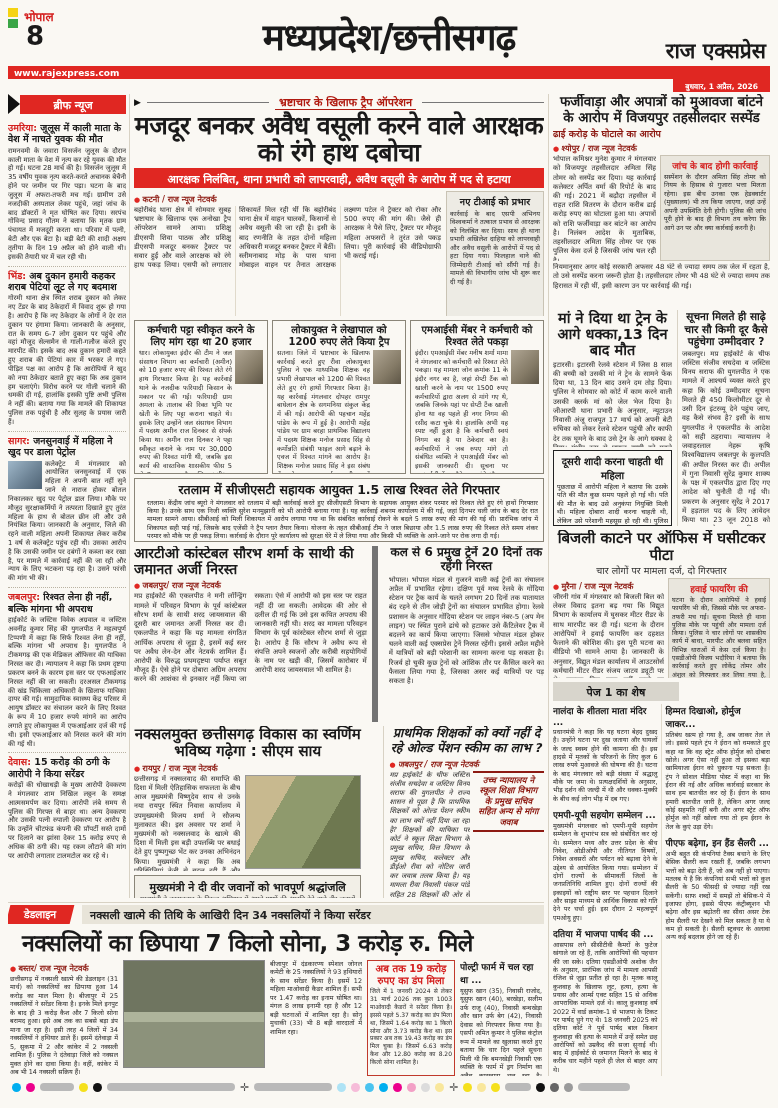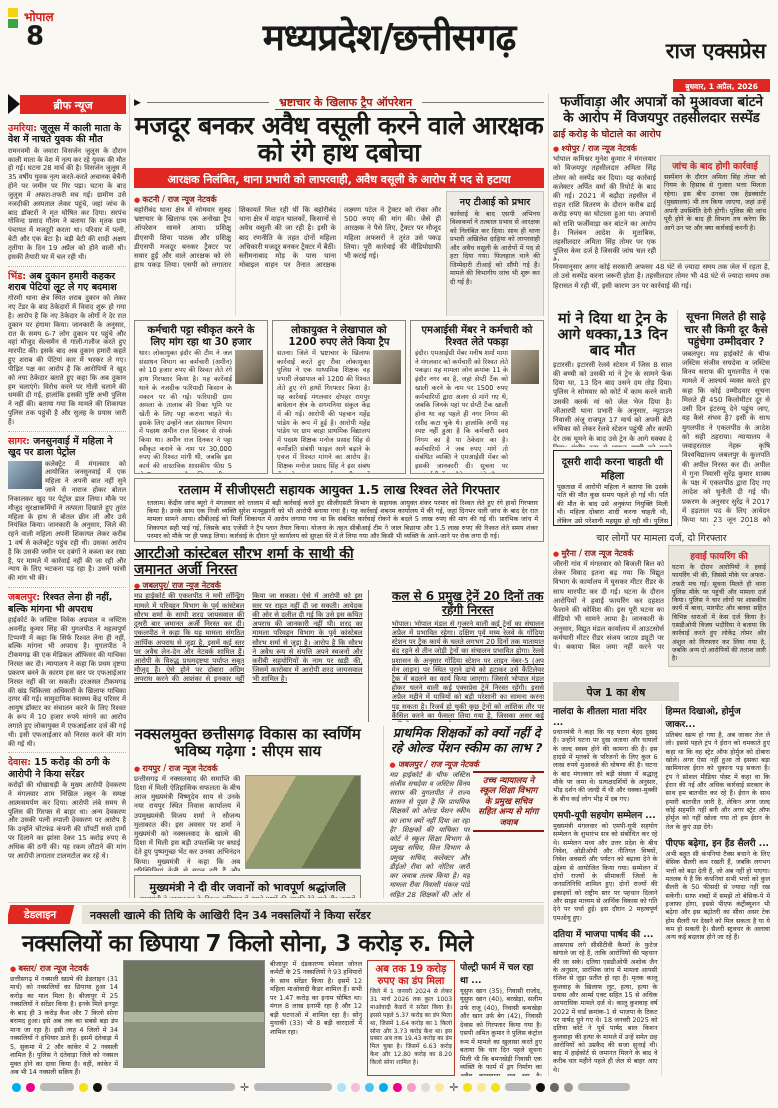--- a/index.html
+++ b/index.html
@@ -70,25 +70,25 @@
   .trap-title { font-size:10px; font-weight:bold; text-align:center; line-height:1.15; margin-bottom:2px; }
   .trap-photo { float:right; width:28px; height:34px; margin:1px 0 1px 3px;
                 background:linear-gradient(135deg,#b0a694,#847a66 60%,#5d5546); }
 
   
   .cgst { border:1px solid #8a8578; padding:2px 5px; height:64px; overflow:hidden; }
   .cgst-hl { font-size:12.5px; font-weight:bold; text-align:center; margin-bottom:1px; }
   .cgst-body { font-size:6.4px; line-height:1.28; text-align:justify; color:#2b2b2b;margin-left:7px; }
 
   
-  .rt-row { display:flex; gap:5px; height:176px; overflow:hidden;text-decoration:underline; }
+  .rt-row { display:flex; gap:5px; height:176px; overflow:hidden; }
   .rto { flex:1.2; min-width:0; }
   .rto-hl { font-size:14px; font-weight:bold; line-height:1.12; }
   .rto-body { column-count:2; column-gap:8px; height:120px; }
-  .trains { flex:0.8; min-width:0; border-left:1px solid #737373; padding-left:23px;margin-top:44px; }
+  .trains { flex:0.8; min-width:0; border-left:6px solid #737373; padding-left:11px; }
   .trains-hl { font-size:12px; font-weight:bold; text-align:center; line-height:1.15; margin-bottom:2px; }
 
   
   .cp-row { display:flex; gap:22px; flex:1; min-height:0; overflow:hidden; }
   .cm { flex:1.25; min-width:0; }
   .cm-hl { font-size:15px; font-weight:bold; text-align:center; line-height:1.12; }
   .cm-flex { display:flex; gap:5px; margin-top:2px; }
   .cm-body { flex:1; height:96px; }
   .cm-photo { width:116px; height:94px; background:linear-gradient(120deg,#c8b98f 0 30%,#8f9a6d 30% 65%,#6e7850 65%);
               border:1px solid #999; }
@@ -163,20 +163,23 @@
 
   <div class="masthead">
     <div class="patches">
       <div class="patch p-yellow"></div>
       <div class="patch p-green"></div>
     </div>
     <div class="mast-city">भोपाल</div>
     <div class="mast-page">8</div>
     <div class="mast-center">मध्यप्रदेश/छत्तीसगढ़</div>
     <div class="mast-brand">राज एक्सप्रेस</div>
+    <div class="red-bar">
+      <span>www.rajexpress.com</span>
+    </div>
     <div class="date-chip">बुधवार, 1 अप्रैल, 2026</div>
   </div>
 
   <div class="content">
 
     <div class="rail">
       <div class="brief-head">
         <span class="brief-tri"></span>
         <span class="brief-tag">ब्रीफ न्यूज</span>
       </div>
@@ -245,21 +248,21 @@
           </div>
           <div class="sidebox">
             <div class="sidebox-title">नए टीआई को प्रभार</div>
             <div class="sidebox-body">कार्रवाई के बाद एसपी अभिनय विश्वकर्मा ने तत्काल प्रभाव से आरक्षक को निलंबित कर दिया। साथ ही थाना प्रभारी अखिलेश दाहिया को लापरवाही और अवैध वसूली के आरोपों में पद से हटा दिया गया। फिलहाल थाने की जिम्मेदारी टीआई को सौंपी गई है। मामले की विभागीय जांच भी शुरू कर दी गई है।</div>
           </div>
         </div>
       </div>
 
       <div class="trap-row">
         <div class="trap-box">
-          <div class="trap-title">कर्मचारी पट्टा स्वीकृत करने के लिए मांग रहा था 30 हजार</div>
+          <div class="trap-title">कर्मचारी पट्टा स्वीकृत करने के लिए मांग रहा था 20 हजार</div>
           <div class="trap-photo"></div>
           <div class="body-txt" style="font-size:6.6px">धार। लोकायुक्त इंदौर की टीम ने जल संसाधन विभाग का कर्मचारी (अमीन) को 10 हजार रुपए की रिश्वत लेते रंगे हाथ गिरफ्तार किया है। यह कार्रवाई थाने के नजदीक फरियादी किसान के मकान पर की गई। फरियादी ग्राम अमला के तालाब की रिक्त भूमि पर खेती के लिए पट्टा कराना चाहते थे। इसके लिए उन्होंने जल संसाधन विभाग में पदस्थ अमीन राज दिनकर से संपर्क किया था। अमीन राज दिनकर ने पट्टा स्वीकृत कराने के नाम पर 30,000 रुपए की रिश्वत मांगी थी, जबकि इस कार्य की वास्तविक शासकीय फीस 5 से 7 हजार रुपए है। पुलिस अधीक्षक लोकायुक्त द्वारा शिकायत की जांच कराई गई, जिसमें आरोप सही पाए गए।</div>
         </div>
         <div class="trap-box">
           <div class="trap-title">लोकायुक्त ने लेखापाल को 1200 रुपए लेते किया ट्रैप</div>
           <div class="trap-photo"></div>
           <div class="body-txt" style="font-size:6.6px">सतना। जिले में भ्रष्टाचार के खिलाफ कार्रवाई करते हुए रीवा लोकायुक्त पुलिस ने एक माध्यमिक शिक्षक वह प्रभारी लेखापाल को 1200 की रिश्वत लेते हुए रंगे हाथों गिरफ्तार किया है। यह कार्रवाई मंगलवार दोपहर रामपुर बाघेलान क्षेत्र के सगमनिया संकुल केंद्र में की गई। आरोपी की पहचान महेंद्र पांडेय के रूप में हुई है। आरोपी महेंद्र पांडेय पर ग्राम बरहा प्राथमिक विद्यालय में पदस्थ शिक्षक मनोज प्रसाद सिंह से कर्मोन्नति संबंधी फाइल आगे बढ़ाने के एवज में रिश्वत मांगने का आरोप है। शिक्षक मनोज प्रसाद सिंह ने इस संबंध में लोकायुक्त कार्यालय रीवा में शिकायत दर्ज कराई थी।</div>
         </div>
         <div class="trap-box">
           <div class="trap-title">एमआईसी मेंबर ने कर्मचारी को रिश्वत लेते पकड़ा</div>
@@ -334,20 +337,21 @@
             <div class="body-txt" style="font-size:6.5px">पूछताछ में आरोपी महिला ने बताया कि उसके पति की मौत कुछ समय पहले हो गई थी। पति की मौत के बाद उसे अनुकंपा नियुक्ति मिली थी। महिला दोबारा शादी करना चाहती थी, लेकिन उसे परेशानी महसूस हो रही थी। पुलिस के अनुसार इससे पहले भी आरोपी कई बार बच्ची को लेकर रेलवे स्टेशन आई थी, लेकिन उस समय वारदात को अंजाम नहीं दे पाई थी।</div>
           </div>
         </div>
         <div class="cand">
           <div class="cand-hl">सूचना मिलते ही साढ़े चार सौ किमी दूर कैसे पहुंचेगा उम्मीदवार ?</div>
           <div class="body-txt" style="height:178px">जबलपुर। मप्र हाईकोर्ट के चीफ जस्टिस संजीव सचदेवा व जस्टिस विनय सराफ की युगलपीठ ने एक मामले में आश्चर्य व्यक्त करते हुए कहा कि कोई उम्मीदवार सूचना मिलते ही 450 किलोमीटर दूर से उसी दिन इंटरव्यू देने पहुंच जाए, वह कैसे संभव है? इसी के साथ युगलपीठ ने एकलपीठ के आदेश को सही ठहराया। न्यायालय ने जवाहरलाल नेहरू कृषि विश्वविद्यालय जबलपुर के कुलपति की अपील निरस्त कर दी। अपील में गुना निवासी सुरेंद्र कुमार शाक्य के पक्ष में एकलपीठ द्वारा दिए गए आदेश को चुनौती दी गई थी। प्रकरण के अनुसार सुरेंद्र ने 2017 में हड़ताल पद के लिए आवेदन किया था। 23 जून 2018 को साक्षात्कार होना था। इसकी सूचना उसे उसी दिन सुबह नौ बजे मिली। लगभग 450 की दूरी इतने अल्प समय में तय करना नामुमकिन था।</div>
         </div>
       </div>
 
       <div class="elec">
+        <div class="elec-hl">बिजली काटने पर ऑफिस में घसीटकर पीटा</div>
         <div class="elec-sub">चार लोगों पर मामला दर्ज, दो गिरफ्तार</div>
         <div class="elec-flex">
           <div class="elec-left">
             <div class="byline">मुरैना / राज न्यूज नेटवर्क</div>
             <div class="body-txt" style="height:92px">जीरनी गांव में मंगलवार को बिजली बिल को लेकर विवाद इतना बढ़ गया कि विद्युत विभाग के कार्यालय में घुसकर मीटर रीडर के साथ मारपीट कर दी गई। घटना के दौरान आरोपियों ने हवाई फायरिंग कर दहशत फैलाने की कोशिश की। इस पूरी घटना का वीडियो भी सामने आया है। जानकारी के अनुसार, विद्युत मंडल कार्यालय में आउटसोर्स कर्मचारी मीटर रीडर संजय जाटव ड्यूटी पर थे। बकाया बिल जमा नहीं करने पर कनेक्शन काटने की कार्रवाई से नाराज आरोपियों ने कार्यालय में घुसकर उनके साथ मारपीट की और घसीटते हुए बाहर ले आए।</div>
           </div>
           <div class="g-box" style="width:102px">
             <div class="g-box-title">हवाई फायरिंग की</div>
             <div class="body-txt" style="font-size:6.3px">घटना के दौरान आरोपियों ने हवाई फायरिंग भी की, जिससे मौके पर अफरा-तफरी मच गई। सूचना मिलते ही थाना पुलिस मौके पर पहुंची और मामला दर्ज किया। पुलिस ने चार लोगों पर शासकीय कार्य में बाधा, मारपीट और बलवा सहित विभिन्न धाराओं में केस दर्ज किया है। एसडीओपी विजय भदौरिया ने बताया कि कार्रवाई करते हुए लोकेंद्र तोमर और अंशुल को गिरफ्तार कर लिया गया है, जबकि अन्य दो आरोपियों की तलाश जारी है।</div>
           </div>

